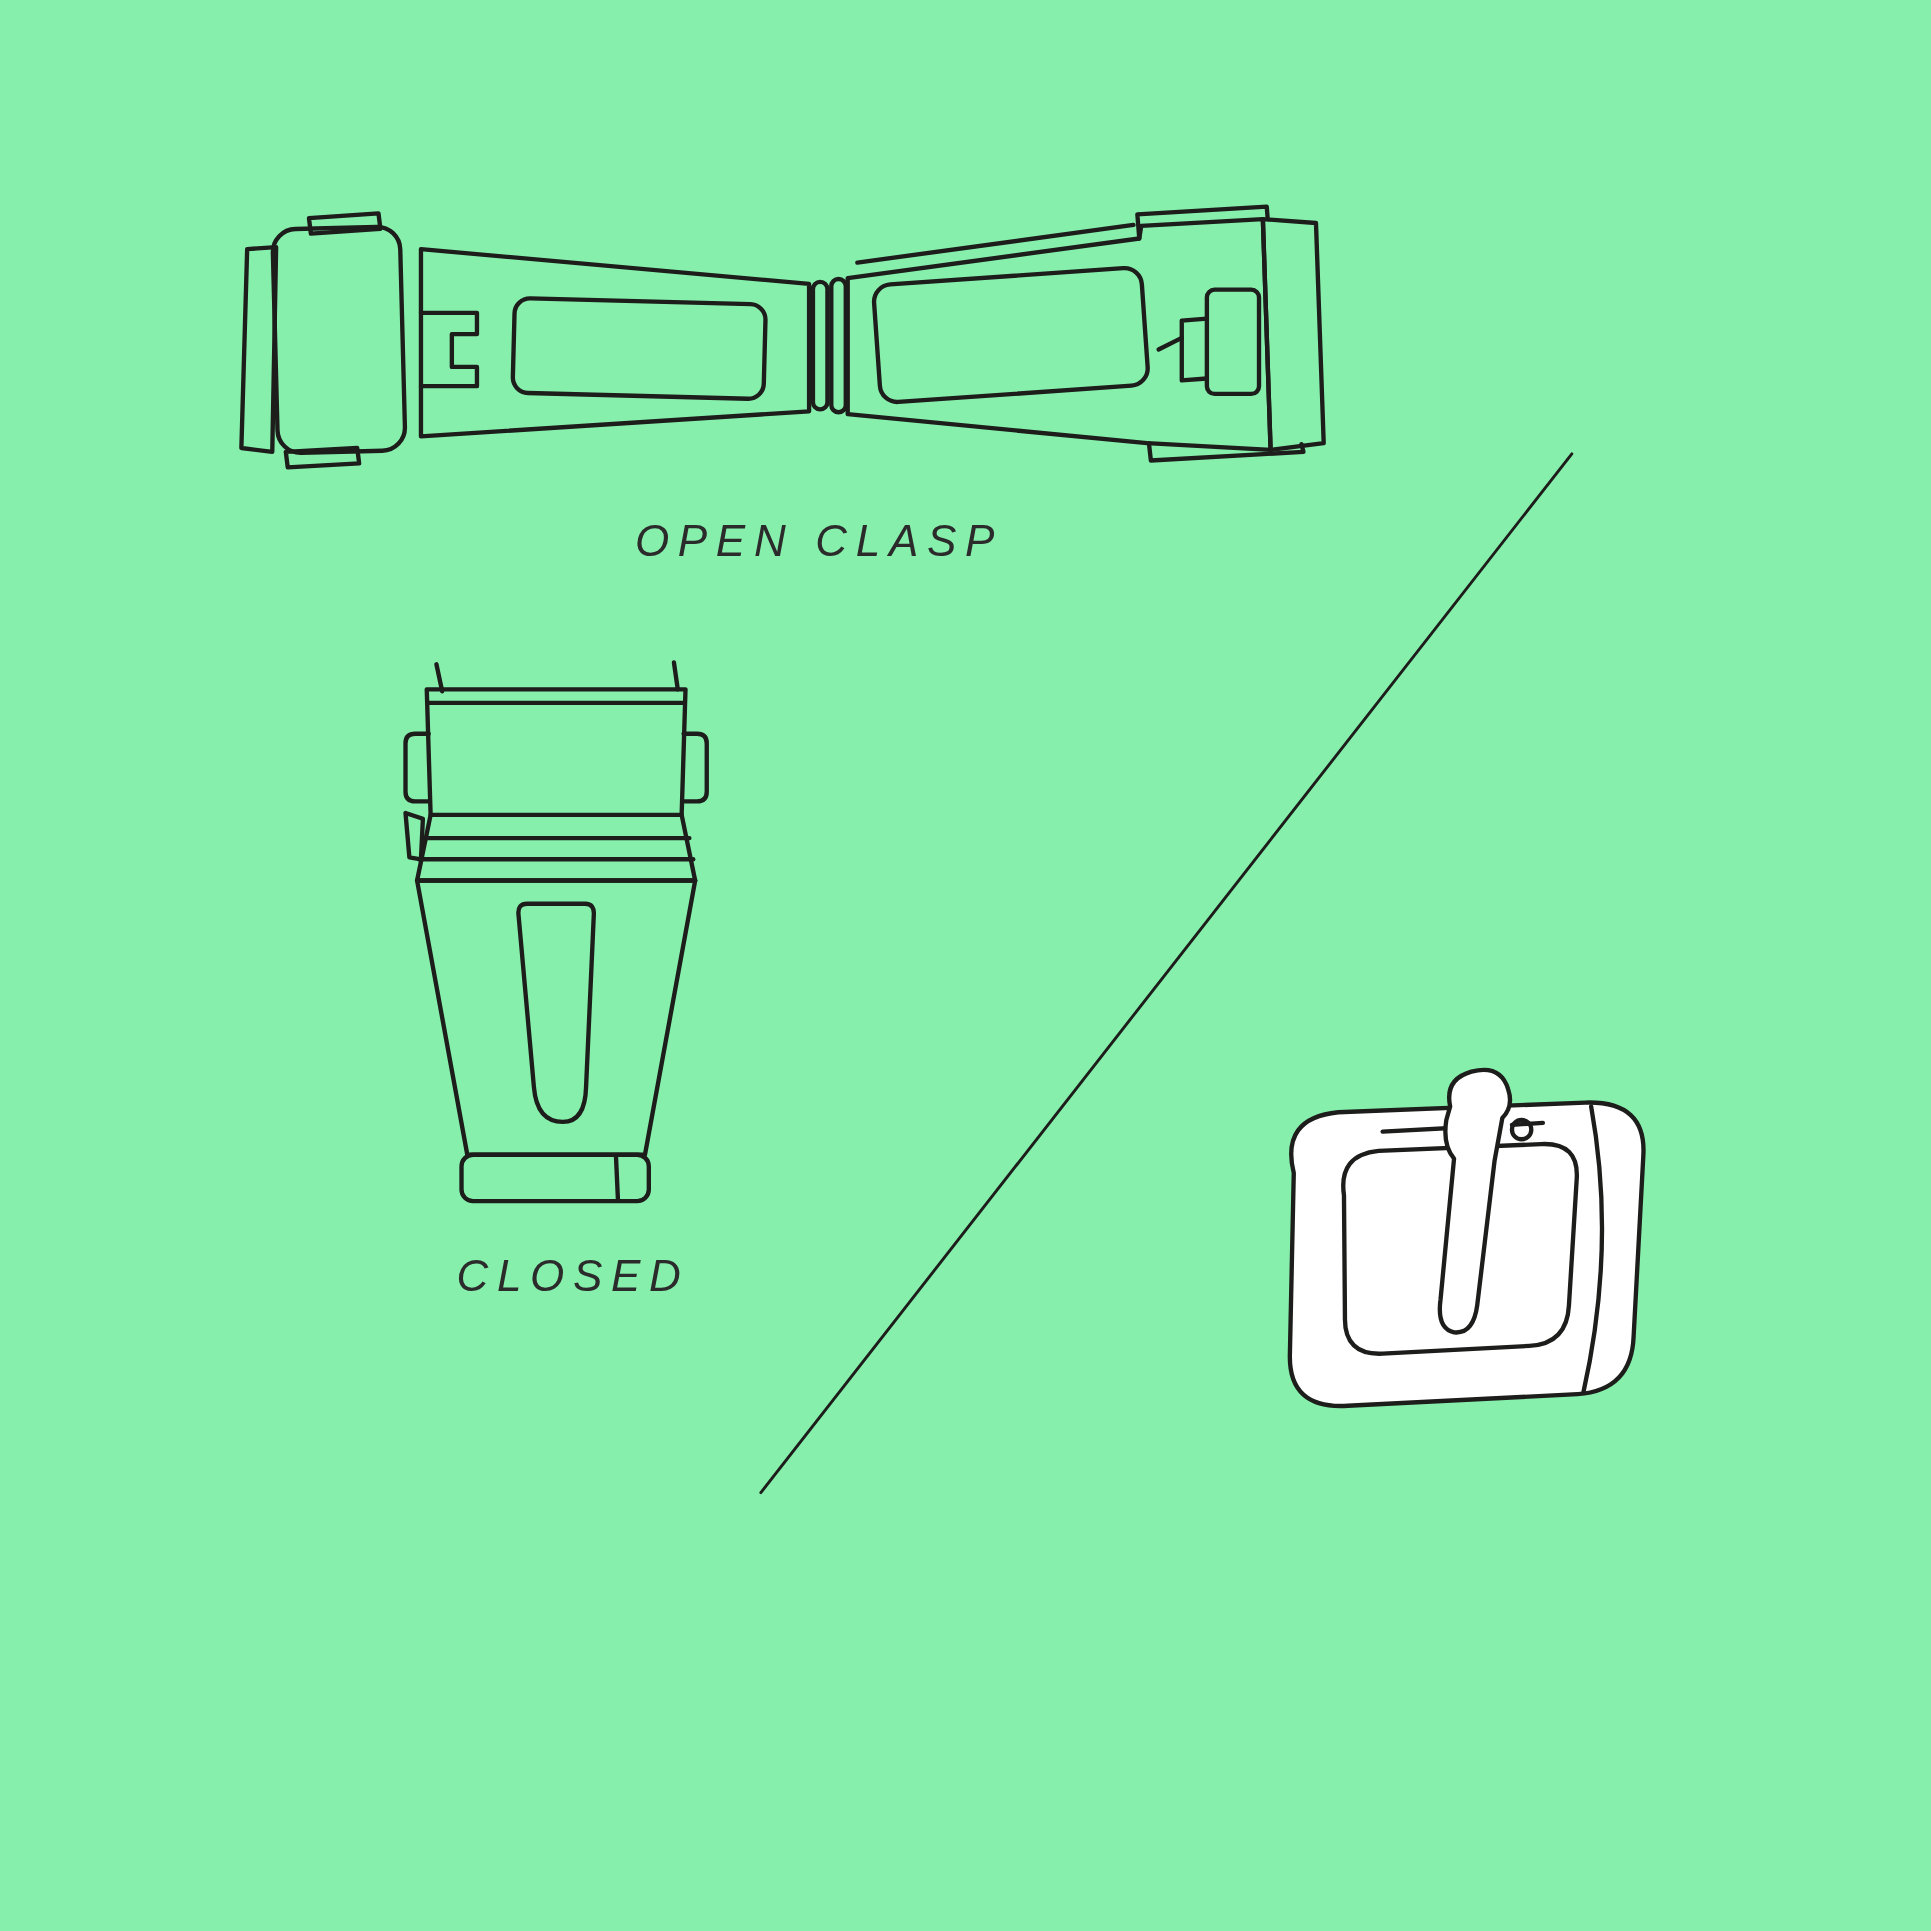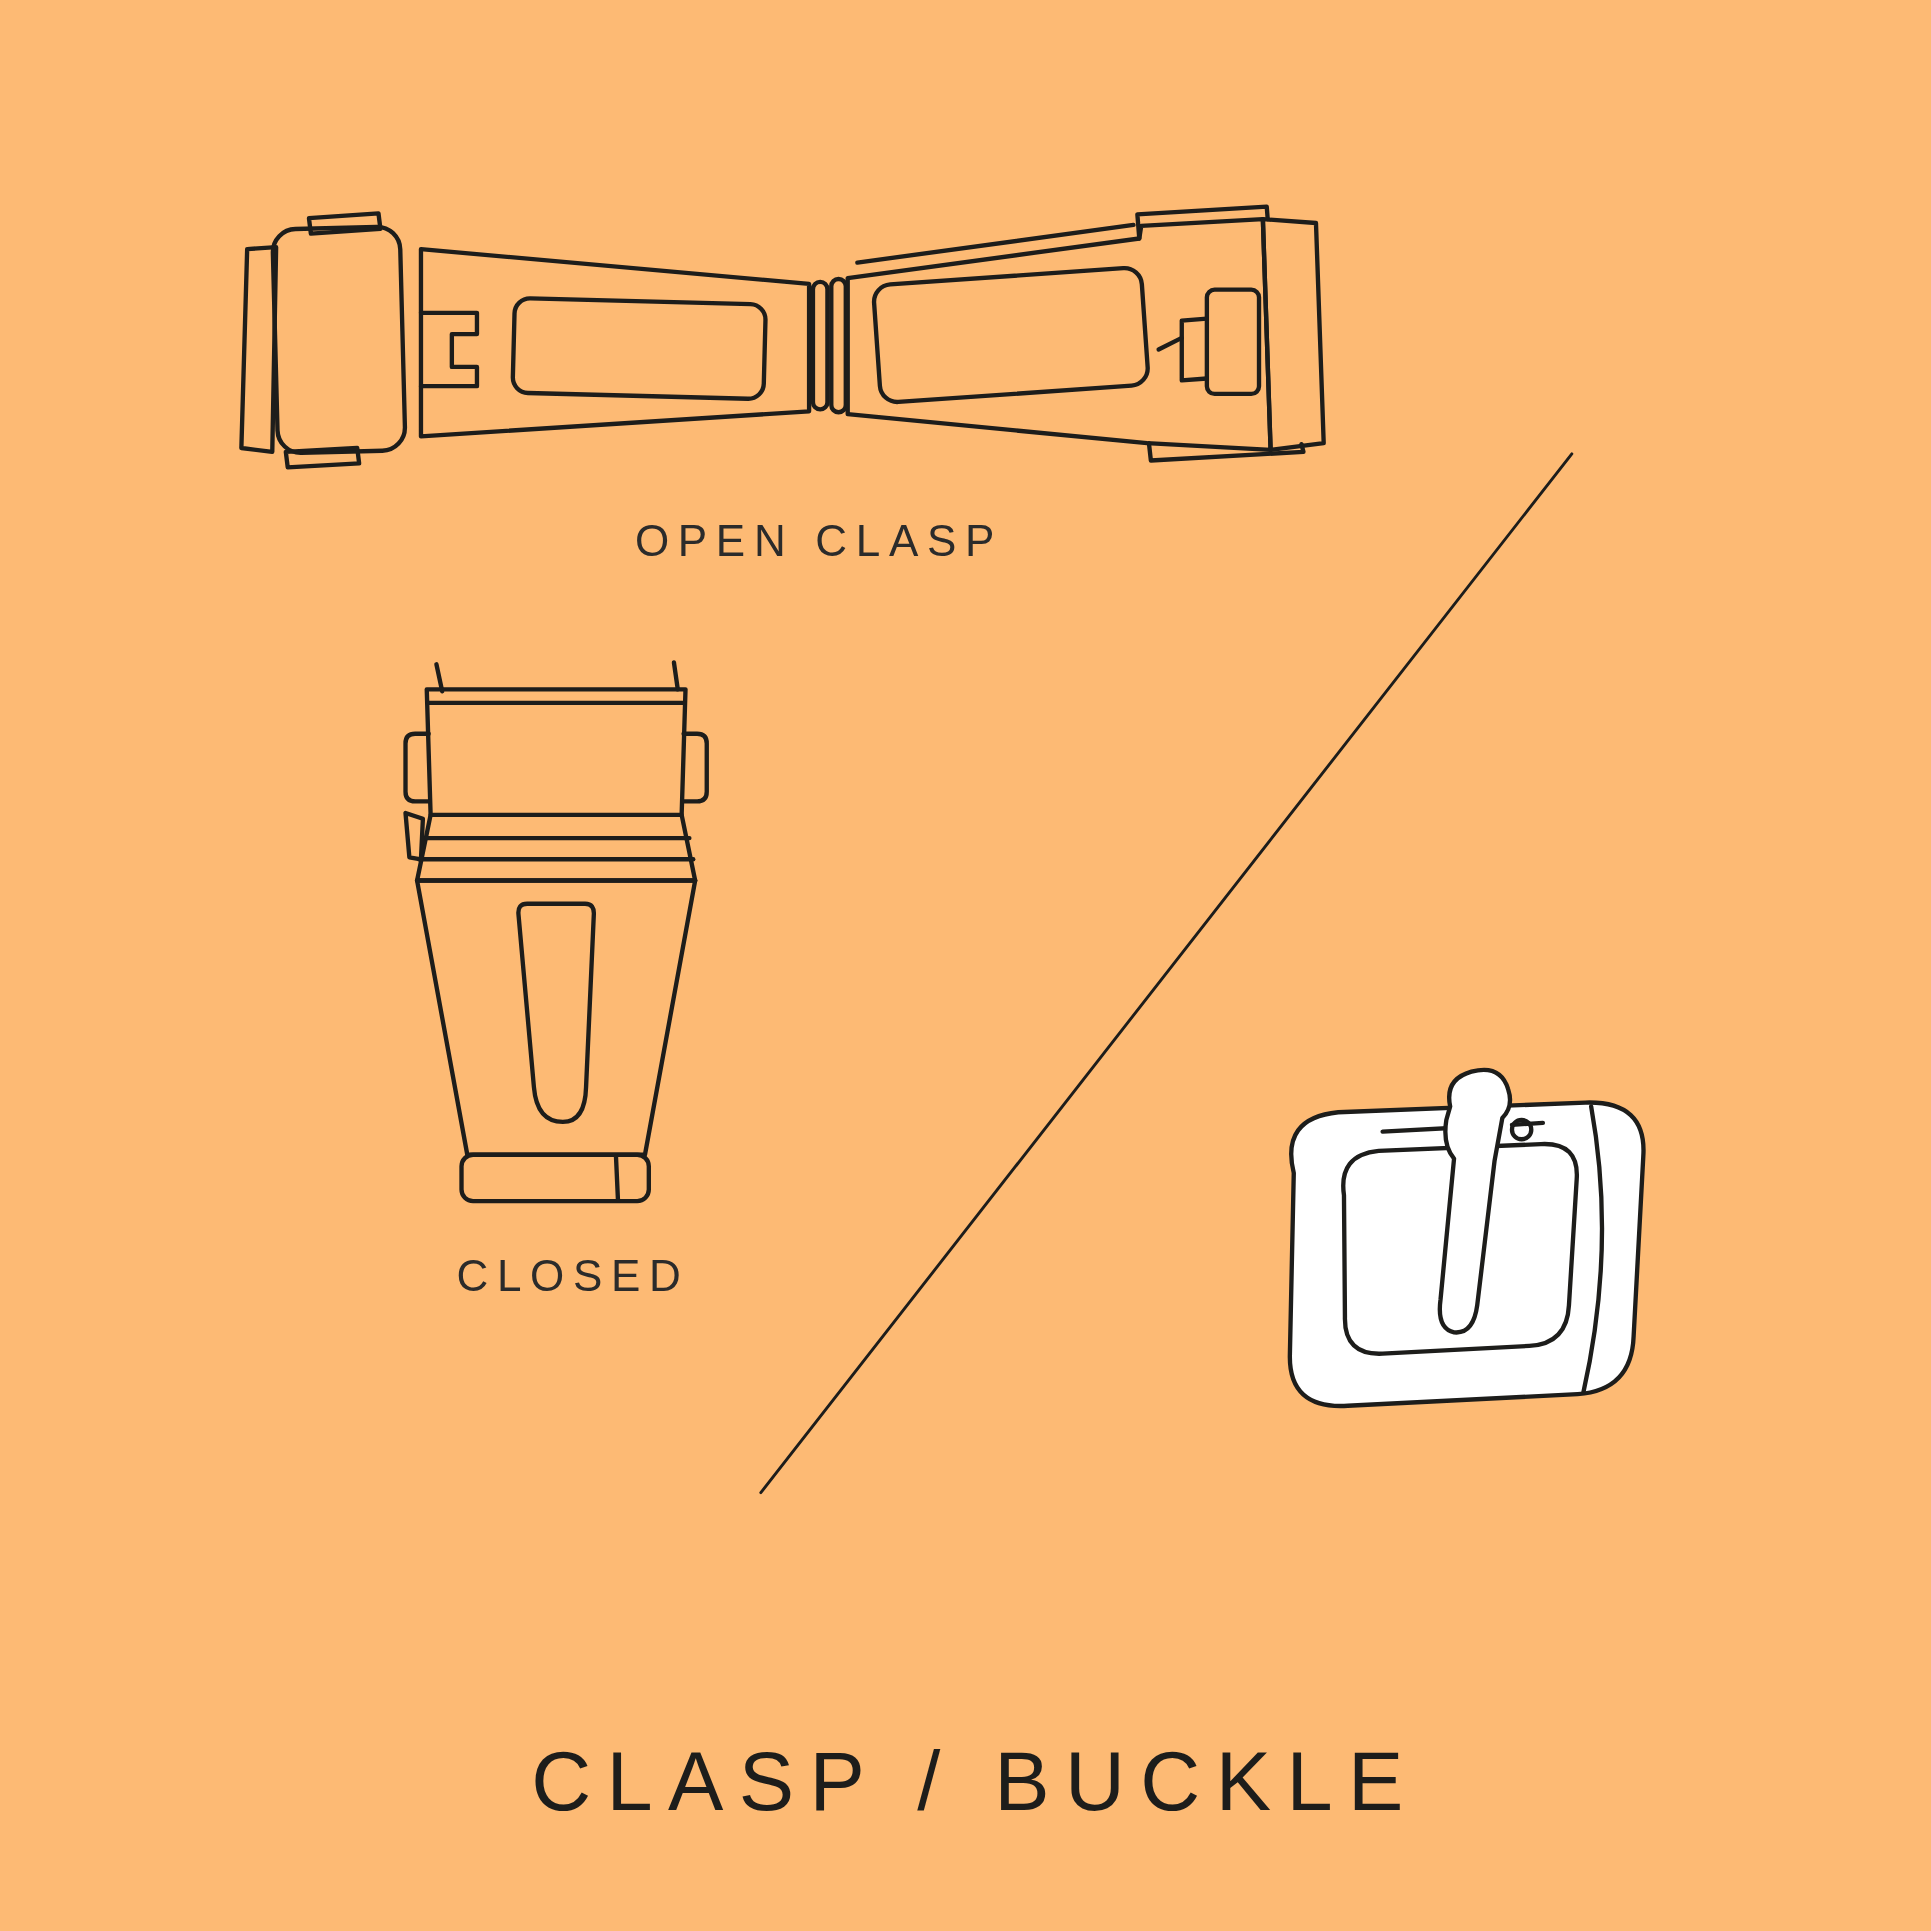--- a/index.html
+++ b/index.html
@@ -4,23 +4,24 @@
 <style>
   html, body {
     margin: 0;
     padding: 0;
     background: #ffffff;
   }
   .canvas {
     position: relative;
     width: 1931px;
     height: 1931px;
-    background: #fdba74;
+    background: #86efac;
     overflow: hidden;
     font-family: "Liberation Sans", sans-serif;
+    font-style: italic;
   }
   .art {
     position: absolute;
     left: 0;
     top: 0;
   }
   .label {
     position: absolute;
     transform: translateX(-50%);
     color: #2b2b2b;
@@ -127,16 +128,15 @@
       <path d="M 1502 1146 Q 1496 1118 1524 1110 Q 1554 1102 1562 1128 Q 1568 1146 1556 1158 L 1548 1202 L 1530 1352 Q 1526 1382 1506 1380 Q 1488 1376 1492 1346 L 1506 1200 Q 1494 1186 1498 1160 Z" fill="#ffffff"></path>
 
       <circle cx="1576" cy="1170" r="10"></circle>
     </g>
   </svg>
 
   <div class="label label-open-clasp">OPEN CLASP</div>
 
   <div class="label label-closed">CLOSED</div>
 
-  <div class="page-title">CLASP / BUCKLE</div>
 
 </div>
 
 
 </body></html>

